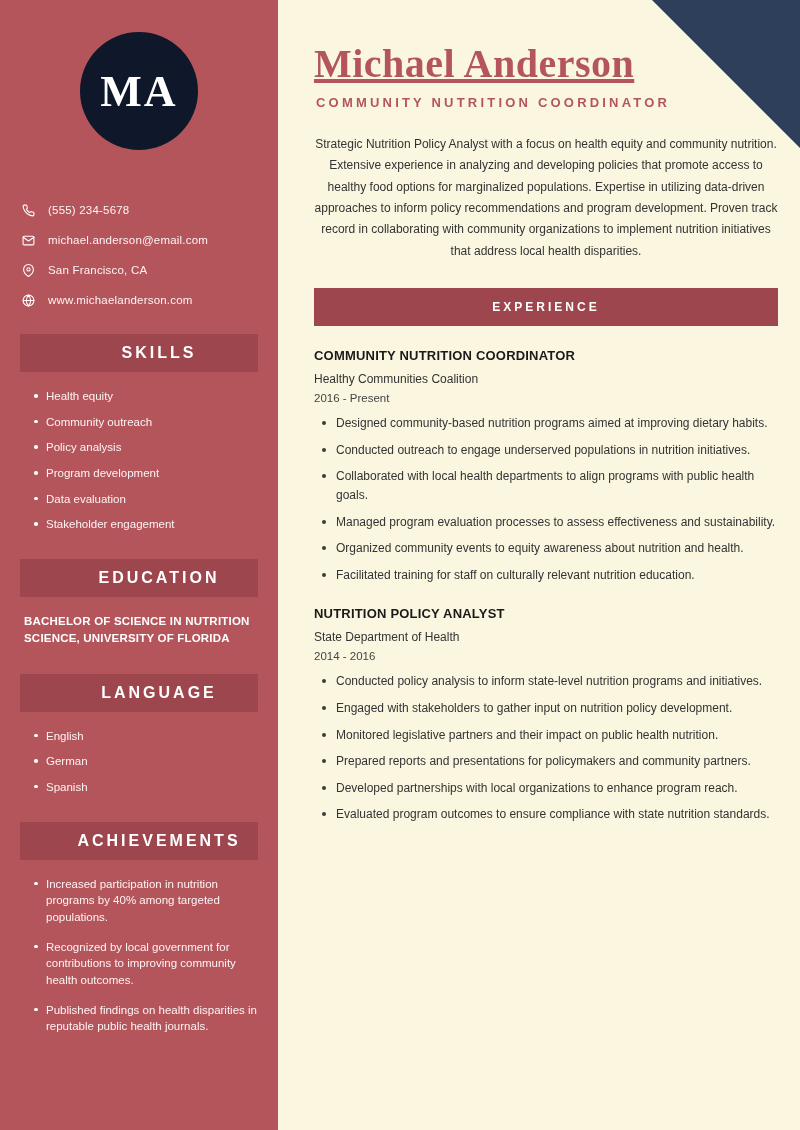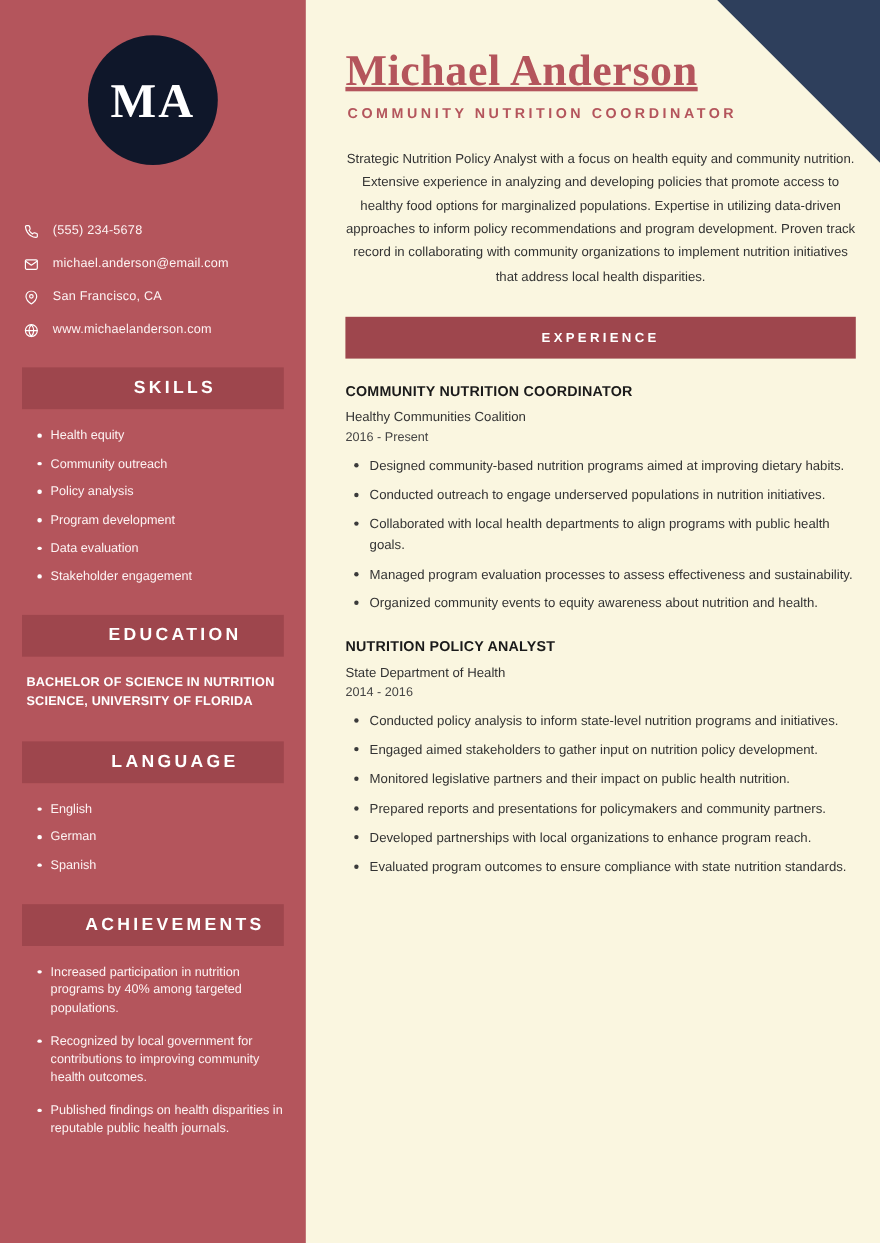--- a/index.html
+++ b/index.html
@@ -291,30 +291,31 @@
     <section class="job">
       <div class="job-role">COMMUNITY NUTRITION COORDINATOR</div>
       <div class="job-org">Healthy Communities Coalition</div>
       <div class="job-dates">2016 - Present</div>
       <ul class="job-bullets">
         <li>Designed community-based nutrition programs aimed at improving dietary habits.</li>
         <li>Conducted outreach to engage underserved populations in nutrition initiatives.</li>
         <li>Collaborated with local health departments to align programs with public health goals.</li>
         <li>Managed program evaluation processes to assess effectiveness and sustainability.</li>
         <li>Organized community events to equity awareness about nutrition and health.</li>
+        <li>Facilitated training for staff on culturally relevant nutrition education.</li>
       </ul>
     </section>
 
     <section class="job">
       <div class="job-role">NUTRITION POLICY ANALYST</div>
       <div class="job-org">State Department of Health</div>
       <div class="job-dates">2014 - 2016</div>
       <ul class="job-bullets">
         <li>Conducted policy analysis to inform state-level nutrition programs and initiatives.</li>
-        <li>Engaged aimed stakeholders to gather input on nutrition policy development.</li>
+        <li>Engaged with stakeholders to gather input on nutrition policy development.</li>
         <li>Monitored legislative partners and their impact on public health nutrition.</li>
         <li>Prepared reports and presentations for policymakers and community partners.</li>
         <li>Developed partnerships with local organizations to enhance program reach.</li>
         <li>Evaluated program outcomes to ensure compliance with state nutrition standards.</li>
       </ul>
     </section>
   </main>
 
 </div>
 

